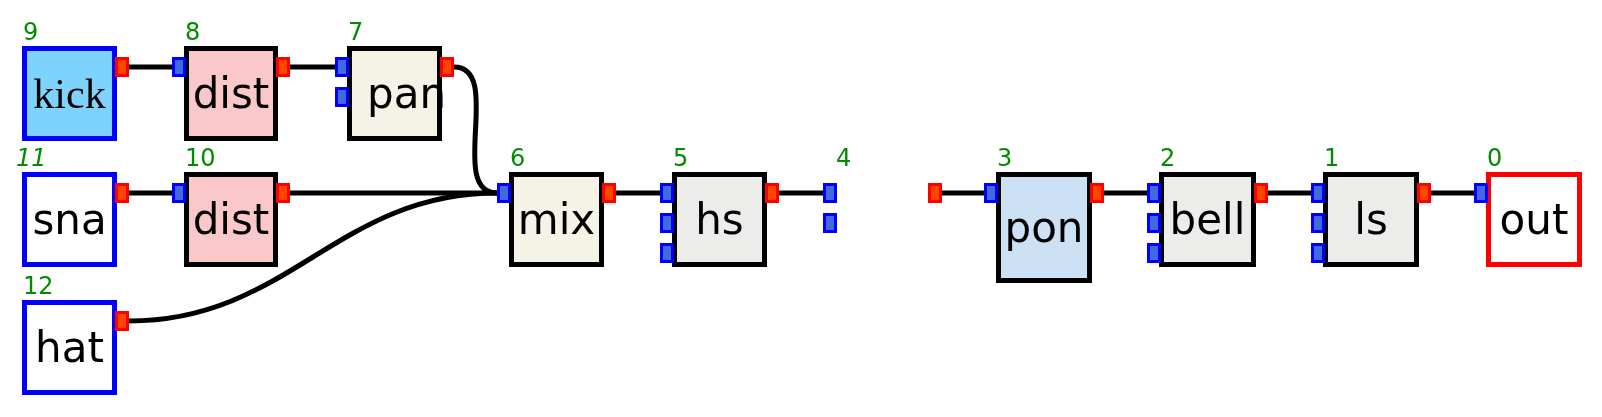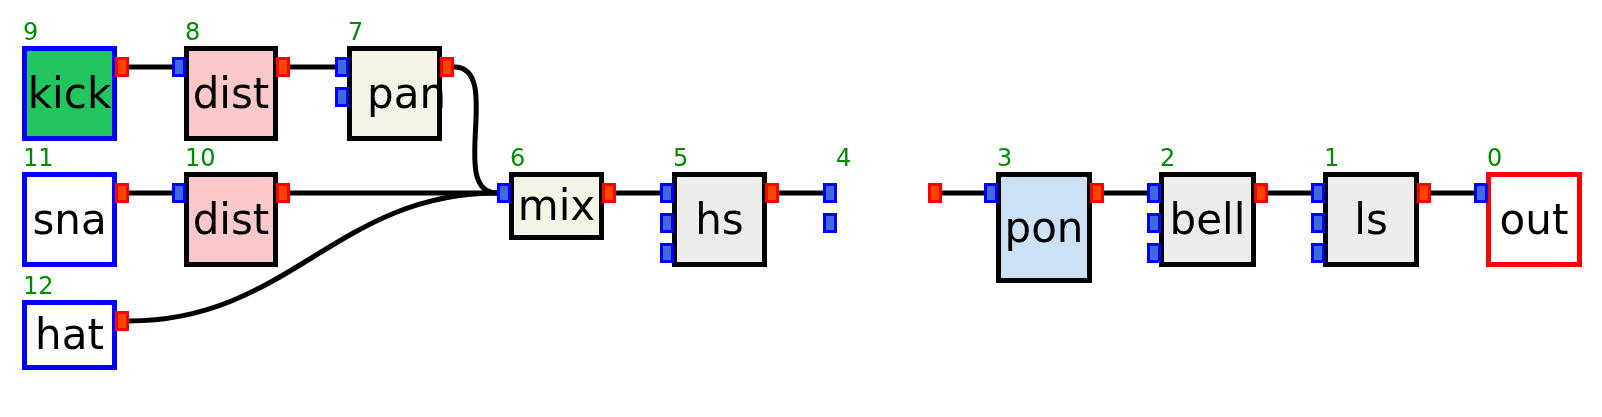--- a/index.html
+++ b/index.html
@@ -60,55 +60,55 @@
       <path d="M 129 193 L 172 193"></path>
       <path d="M 290 193 L 497 193"></path>
       <path d="M 129 321 C 289 321, 337 193, 497 193"></path>
       <path d="M 616 193 L 660 193"></path>
       <path d="M 779 193 L 823 193"></path>
       <path d="M 942 193 L 984 193"></path>
       <path d="M 1104 193 L 1147 193"></path>
       <path d="M 1268 193 L 1311 193"></path>
       <path d="M 1431 193 L 1474 193"></path>
     </svg>
-<div class="node" style="left: 22px; top: 46px; width: 95px; height: 95px; background: #22c55e; border-color: rgb(0, 0, 255);">
+<div class="node" style="left: 22px; top: 46px; width: 95px; height: 95px; background: #7dd3fc; border-color: rgb(0, 0, 255); font-family: Liberation Serif, serif;">
       <span class="node-label">kick</span>
     </div>
     <div class="node-id" style="left: 23px; top: 20px;">9</div>
     <div class="port output" style="left: 115px; top: 57px;"></div>
     <div class="node" style="left: 184px; top: 46px; width: 94px; height: 95px; background: rgb(250, 200, 200); border-color: rgb(0, 0, 0);">
       <span class="node-label">dist</span>
     </div>
     <div class="node-id" style="left: 185px; top: 20px;">8</div>
     <div class="port input" style="left: 172px; top: 57px;"></div>
     <div class="port output" style="left: 276px; top: 57px;"></div>
     <div class="node" style="left: 347px; top: 46px; width: 95px; height: 95px; background: rgb(245, 242, 230); border-color: rgb(0, 0, 0); padding-left: 24px;">
       <span class="node-label">pan</span>
     </div>
     <div class="node-id" style="left: 348px; top: 20px;">7</div>
     <div class="port input" style="left: 335px; top: 57px;"></div>
     <div class="port input" style="left: 335px; top: 87px;"></div>
     <div class="port output" style="left: 440px; top: 57px;"></div>
     <div class="node" style="left: 22px; top: 172px; width: 95px; height: 95px; background: rgb(255, 255, 255); border-color: rgb(0, 0, 255);">
       <span class="node-label">sna</span>
     </div>
-    <div class="node-id" style="left: 23px; top: 146px;">11</div>
+    <div class="node-id" style="left: 16px; top: 146px; font-style: italic;">11</div>
     <div class="port output" style="left: 115px; top: 183px;"></div>
     <div class="node" style="left: 184px; top: 172px; width: 94px; height: 95px; background: rgb(250, 200, 200); border-color: rgb(0, 0, 0);">
       <span class="node-label">dist</span>
     </div>
     <div class="node-id" style="left: 185px; top: 146px;">10</div>
     <div class="port input" style="left: 172px; top: 183px;"></div>
     <div class="port output" style="left: 276px; top: 183px;"></div>
-    <div class="node" style="left: 22px; top: 300px; width: 95px; height: 70px; background: rgb(255, 255, 255); border-color: rgb(0, 0, 255);">
+    <div class="node" style="left: 22px; top: 300px; width: 95px; height: 95px; background: rgb(255, 255, 255); border-color: rgb(0, 0, 255);">
       <span class="node-label">hat</span>
     </div>
     <div class="node-id" style="left: 23px; top: 274px;">12</div>
     <div class="port output" style="left: 115px; top: 311px;"></div>
-    <div class="node" style="left: 509px; top: 172px; width: 95px; height: 68px; background: rgb(245, 242, 230); border-color: rgb(0, 0, 0);">
+    <div class="node" style="left: 509px; top: 172px; width: 95px; height: 95px; background: rgb(245, 242, 230); border-color: rgb(0, 0, 0);">
       <span class="node-label">mix</span>
     </div>
     <div class="node-id" style="left: 510px; top: 146px;">6</div>
     <div class="port input" style="left: 497px; top: 183px;"></div>
     <div class="port output" style="left: 602px; top: 183px;"></div>
     <div class="node" style="left: 672px; top: 172px; width: 95px; height: 95px; background: rgb(236, 236, 234); border-color: rgb(0, 0, 0);">
       <span class="node-label">hs</span>
     </div>
     <div class="node-id" style="left: 673px; top: 146px;">5</div>
     <div class="port input" style="left: 660px; top: 183px;"></div>

